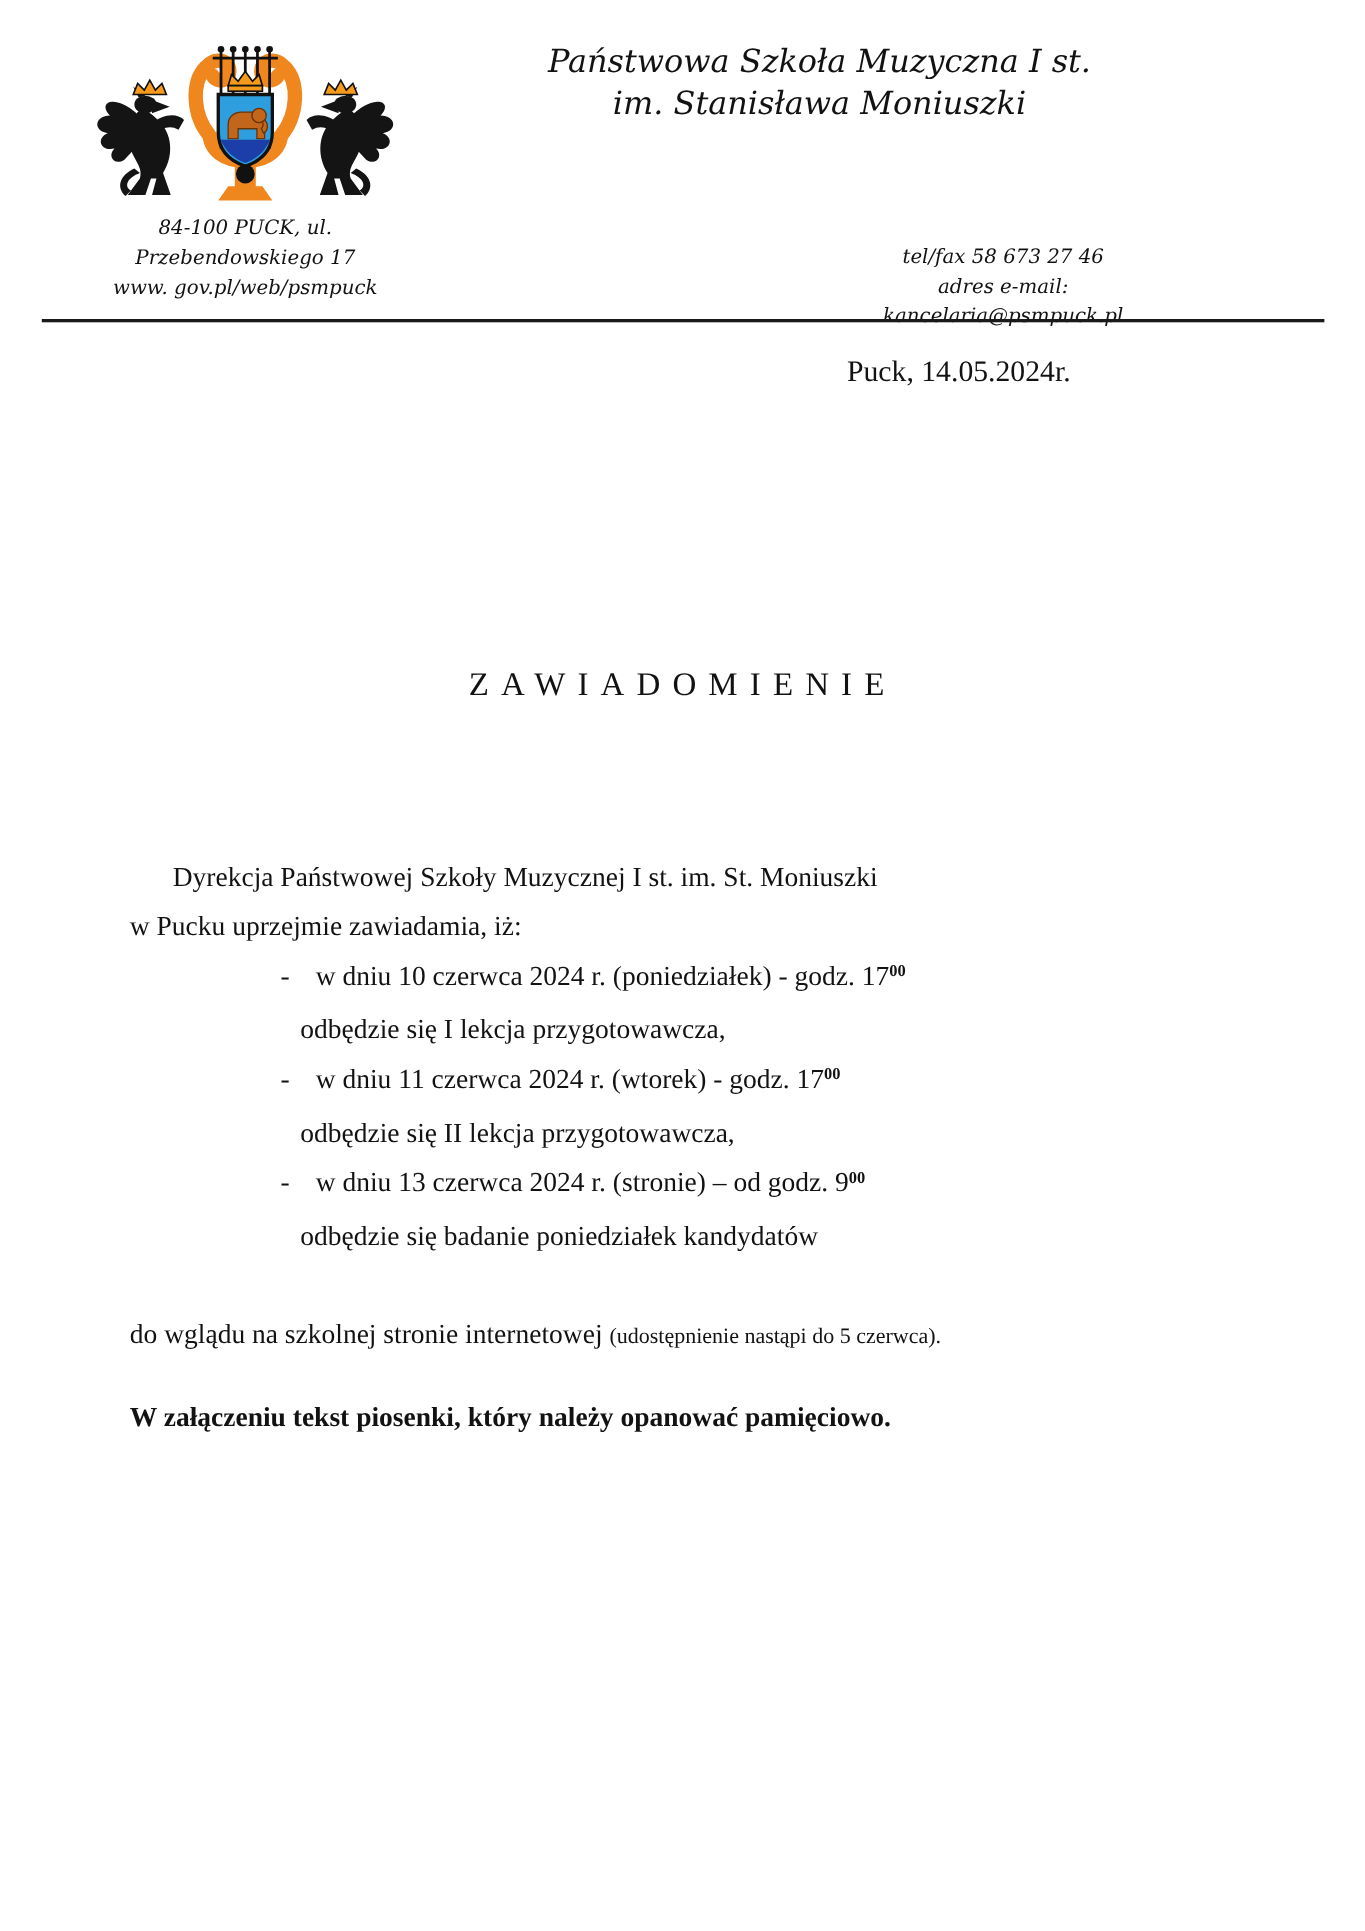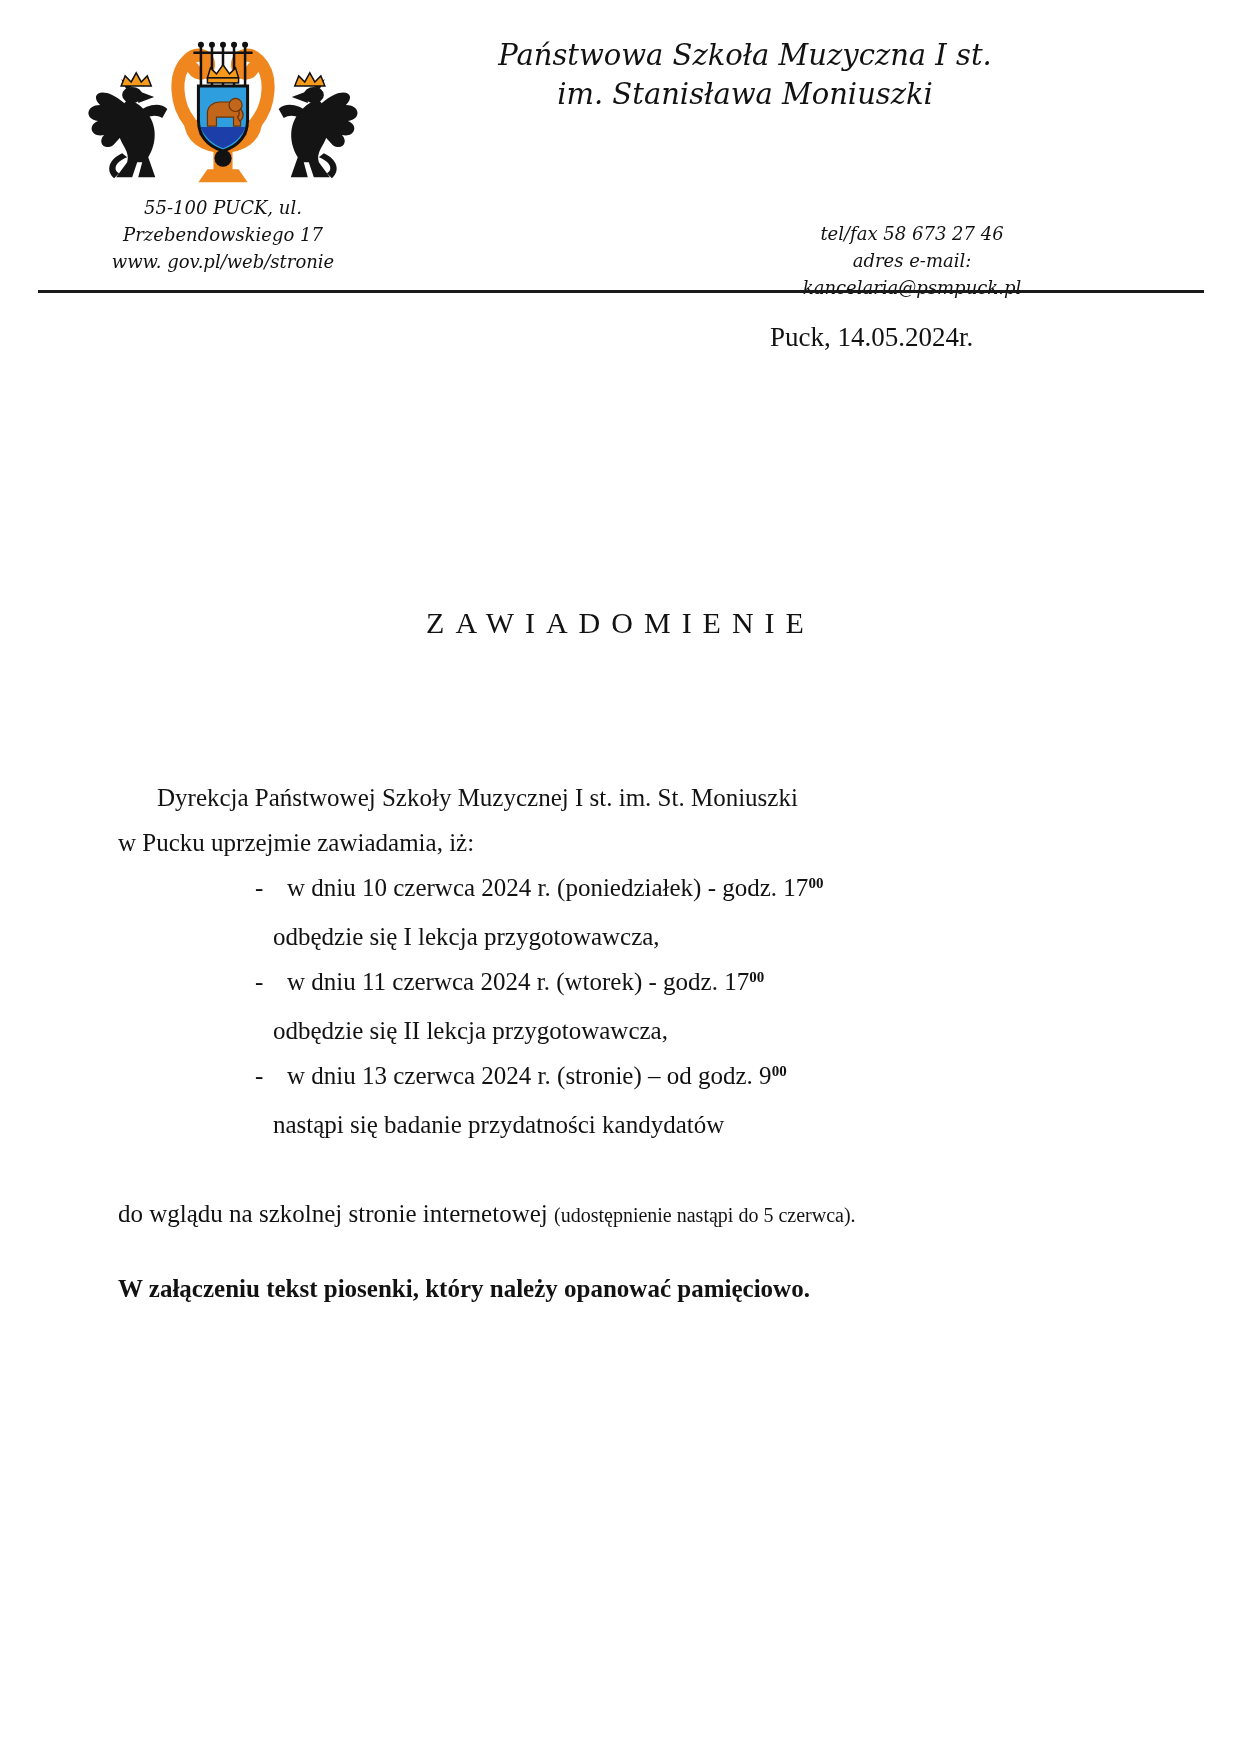--- a/index.html
+++ b/index.html
@@ -128,22 +128,22 @@
 
     <circle cx="142.5" cy="133" r="8.5" fill="#111111"></circle>
   </svg>
 
   <div class="school-name">
     <div>Państwowa Szkoła Muzyczna I st.</div>
     <div>im. Stanisława Moniuszki</div>
   </div>
 
   <div class="addr-left">
-    <div>55-100 PUCK, ul. Przebendowskiego 17</div>
-    <div>www. gov.pl/web/stronie</div>
+    <div>84-100 PUCK, ul. Przebendowskiego 17</div>
+    <div>www. gov.pl/web/psmpuck</div>
   </div>
 
   <div class="addr-right">
     <div>tel/fax  58 673 27 46</div>
     <div>adres e-mail: kancelaria@psmpuck.pl</div>
   </div>
 
   <div class="rule"></div>
 
   <div class="date-line">Puck, 14.05.2024r.</div>
@@ -162,21 +162,21 @@
       <div class="b-line2">odbędzie się I lekcja przygotowawcza,</div>
     </div>
 
     <div class="bullet">
       <div class="b-line1"><span class="dash">-</span><span>w dniu </span><span class="bold">11 czerwca 2024 r.</span><span> (wtorek) - </span><span class="bold">godz. 17</span><span class="sup">00</span></div>
       <div class="b-line2">odbędzie się II lekcja przygotowawcza,</div>
     </div>
 
     <div class="bullet">
       <div class="b-line1"><span class="dash">-</span><span>w dniu </span><span class="bold">13 czerwca 2024 r.</span><span> (stronie) – </span><span class="bold">od godz. 9</span><span class="sup">00</span></div>
-      <div class="b-line2">nastąpi się badanie przydatności kandydatów</div>
+      <div class="b-line2">odbędzie się badanie poniedziałek kandydatów</div>
     </div>
 
     <p class="schedule">
       <span style="display:block"><span>do wglądu na szkolnej stronie internetowej </span><span class="small-note">(udostępnienie nastąpi do 5 czerwca).</span></span>
     </p>
 
     <p class="closing">W załączeniu tekst piosenki, który należy opanować pamięciowo.</p>
 
   </div>
 </div>

